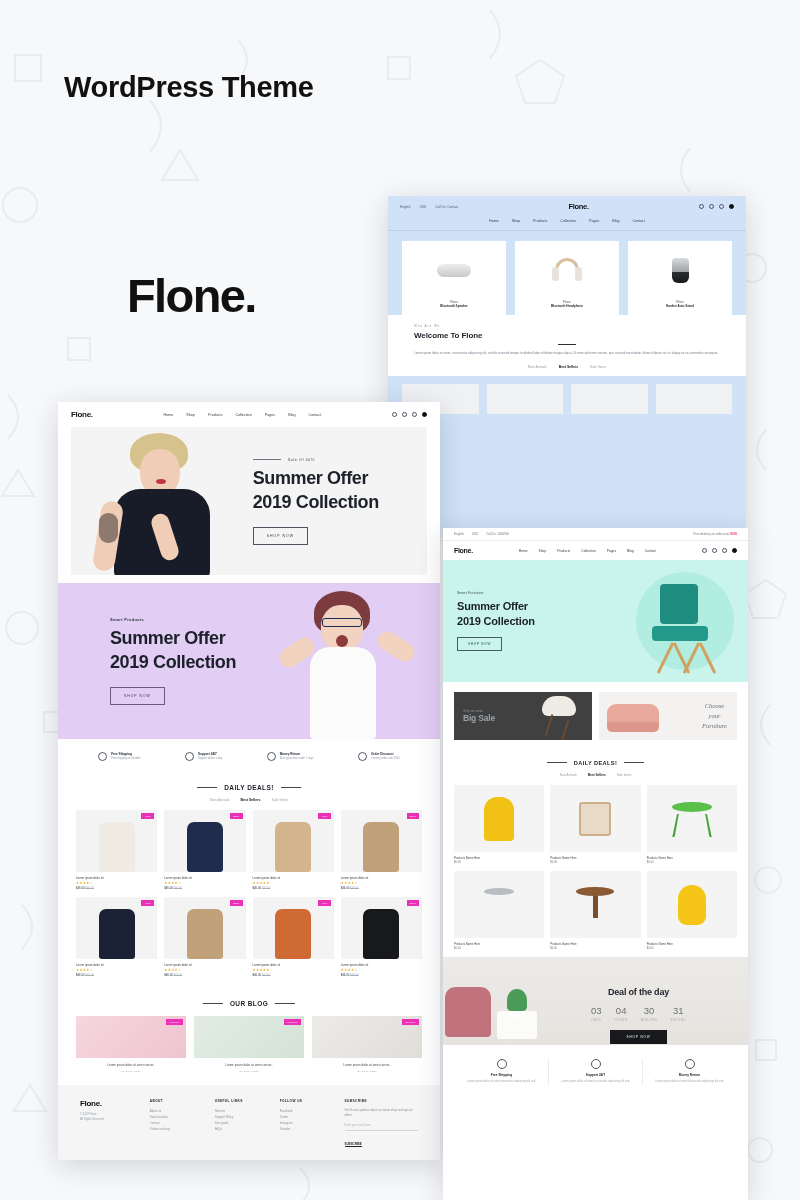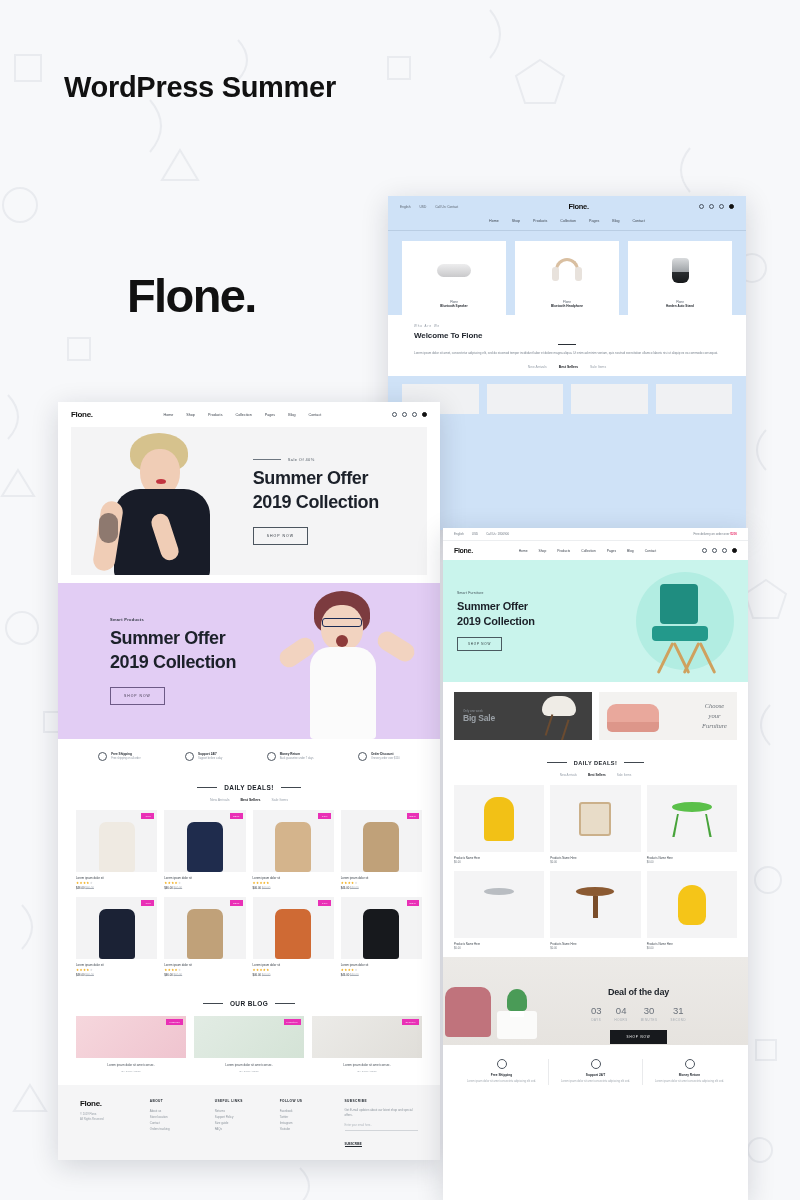--- a/index.html
+++ b/index.html
@@ -259,21 +259,21 @@
       <rect x="756" y="1040" width="20" height="20"></rect>
       <path d="M30 1085 l16 26 -32 0 z"></path>
       <circle cx="760" cy="1150" r="12"></circle>
       <path d="M238 40 q18 20 0 40"></path>
       <path d="M300 1168 q18 18 0 36"></path>
     </g>
   </svg>
 </div>
 
 <h1 class="headline">
-  <div class="l2">WordPress Summer</div>
+  <div class="l2">WordPress Theme</div>
 </h1>
 
 <div class="brandmark">Flone.</div>
 
 <div class="mock" id="mockA">
   <div class="a-top">
     <div class="a-bar">
       <div class="left">
         <span>English</span>
         <span>USD</span>

